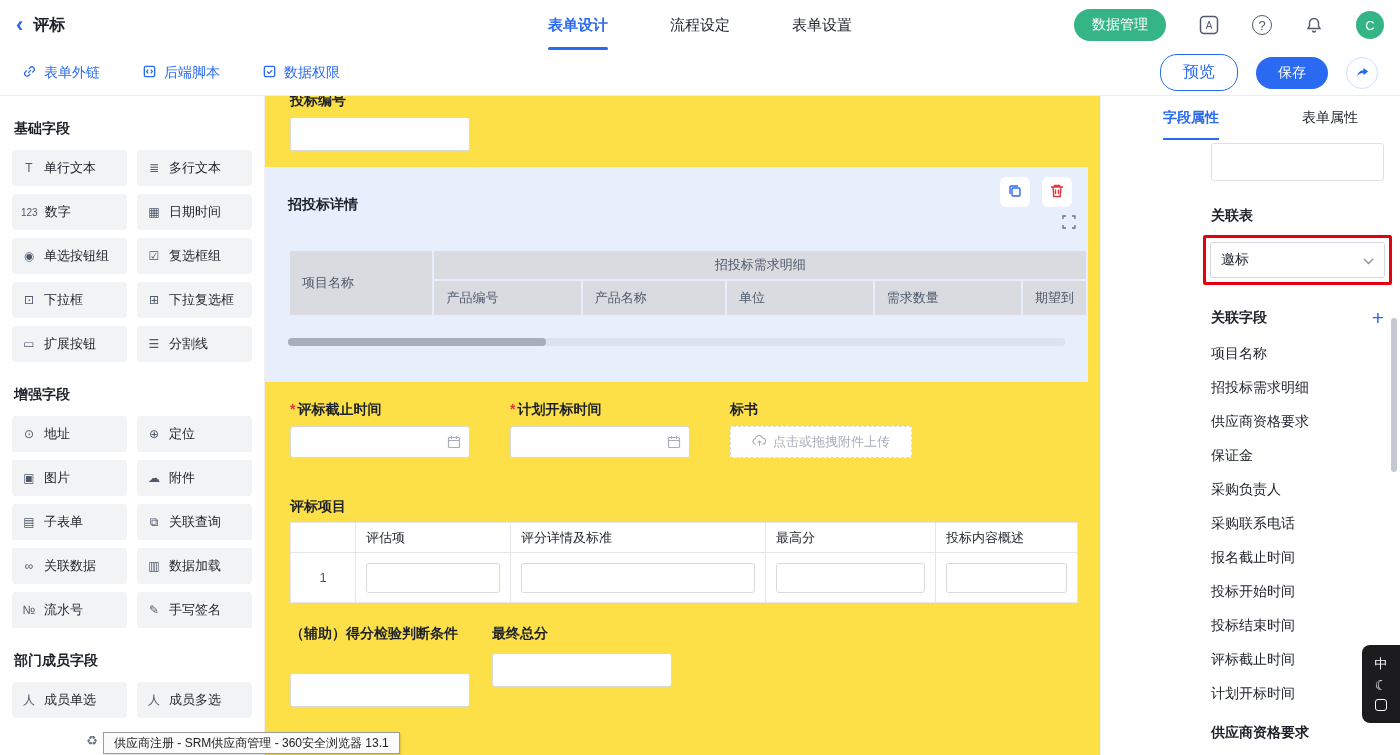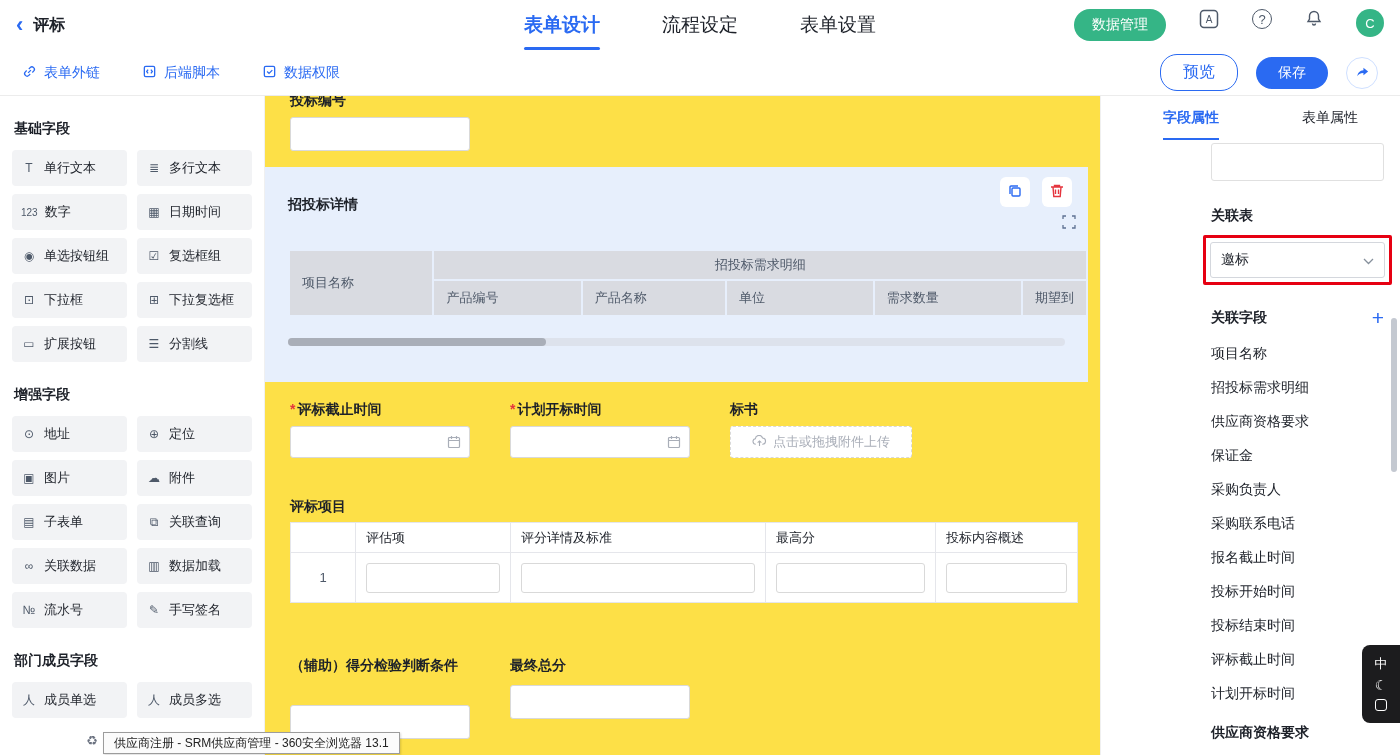--- a/index.html
+++ b/index.html
@@ -5,24 +5,24 @@
   * { margin:0; padding:0; box-sizing:border-box; }
   html,body { width:1400px; height:755px; overflow:hidden; }
   body { font-family:"Liberation Sans","DejaVu Sans",sans-serif; color:#1d2129; background:#fff; position:relative; font-size:14px; }
 
   
   .header { height:50px; display:flex; align-items:center; padding:0 16px; position:relative; background:#fff; }
   .header-left { display:flex; align-items:center; gap:10px; }
   .back-icon { color:#2a6af2; font-size:22px; line-height:1; cursor:pointer; font-weight:bold; }
   .page-title { font-size:16px; font-weight:700; }
   .tabs { position:absolute; left:50%; transform:translateX(-50%); display:flex; gap:62px; height:50px; align-items:stretch; }
-  .tab { font-size:19px; display:flex; align-items:center; position:relative; cursor:pointer; color:#1d2129; }
+  .tab { font-size:15px; display:flex; align-items:center; position:relative; cursor:pointer; color:#1d2129; }
   .tab.active { color:#2a6af2; font-weight:600; }
   .tab.active::after { content:""; position:absolute; left:0; right:0; bottom:0; height:3px; background:#2a6af2; border-radius:2px; }
-  .header-right { margin-left:auto; display:flex; align-items:flex-start; gap:33px; }
+  .header-right { margin-left:auto; display:flex; align-items:center; gap:33px; }
   .pill-btn { background:#35b586; color:#fff; border:none; border-radius:16px; padding:7px 18px; font-size:14px; cursor:pointer; }
   .icon-btn { display:flex; align-items:center; justify-content:center; cursor:pointer; }
   .help-circle { width:20px; height:20px; border:1.6px solid #4e5969; border-radius:50%; font-size:13px; color:#4e5969; display:flex; align-items:center; justify-content:center; }
   .avatar { width:28px; height:28px; border-radius:50%; background:#35b586; color:#fff; font-size:13px; display:flex; align-items:center; justify-content:center; cursor:pointer; }
 
   
   .toolbar { height:46px; display:flex; align-items:center; padding:0 22px; border-bottom:1px solid #ececec; }
   .tool-link { display:flex; align-items:center; gap:7px; color:#2a6af2; font-size:14px; margin-right:42px; cursor:pointer; }
   .toolbar-right { margin-left:auto; display:flex; align-items:center; gap:18px; }
   .btn-outline { border:1px solid #2a6af2; color:#2a6af2; background:#fff; border-radius:17px; padding:7px 22px; font-size:16px; cursor:pointer; }
@@ -70,21 +70,21 @@
   .upload-box { width:182px; height:32px; border:1px dashed #d9d9d9; border-radius:3px; background:#fff; margin-top:7px; display:flex; align-items:center; justify-content:center; gap:6px; color:#a9aeb8; font-size:13px; cursor:pointer; white-space:nowrap; }
 
   .score-title { font-weight:700; margin:40px 0 0 25px; }
   .score-table { margin:6px 0 0 25px; border-collapse:collapse; table-layout:fixed; }
   .score-table td { border:1px solid #e5e6eb; font-size:13px; padding:0 10px; background:#fff; }
   .score-table .head { height:30px; color:#1d2129; }
   .score-table .body { height:50px; }
   .cell-input { width:100%; height:30px; border:1px solid #d9d9d9; border-radius:3px; outline:none; font:inherit; padding:0 6px; }
   .idx { text-align:center; color:#4e5969; }
 
-  .bottom-row { display:flex; gap:40px; margin:54px 0 0 25px; }
+  .bottom-row { display:flex; gap:22px; margin:22px 0 0 25px; }
   .bottom-row .col { width:180px; }
   .mt30 { margin-top:30px; }
   .nowrap { white-space:nowrap; }
 
   
   .panel { width:300px; flex:none; border-left:1px solid #f0f0f0; position:relative; }
   .panel-tabs { display:flex; justify-content:space-between; padding:0 42px 0 62px; height:44px; }
   .panel-tab { display:flex; align-items:center; position:relative; font-size:14px; cursor:pointer; }
   .panel-tab.active { color:#2a6af2; font-weight:600; }
   .panel-tab.active::after { content:""; position:absolute; left:0; right:0; bottom:0; height:2px; background:#2a6af2; }

